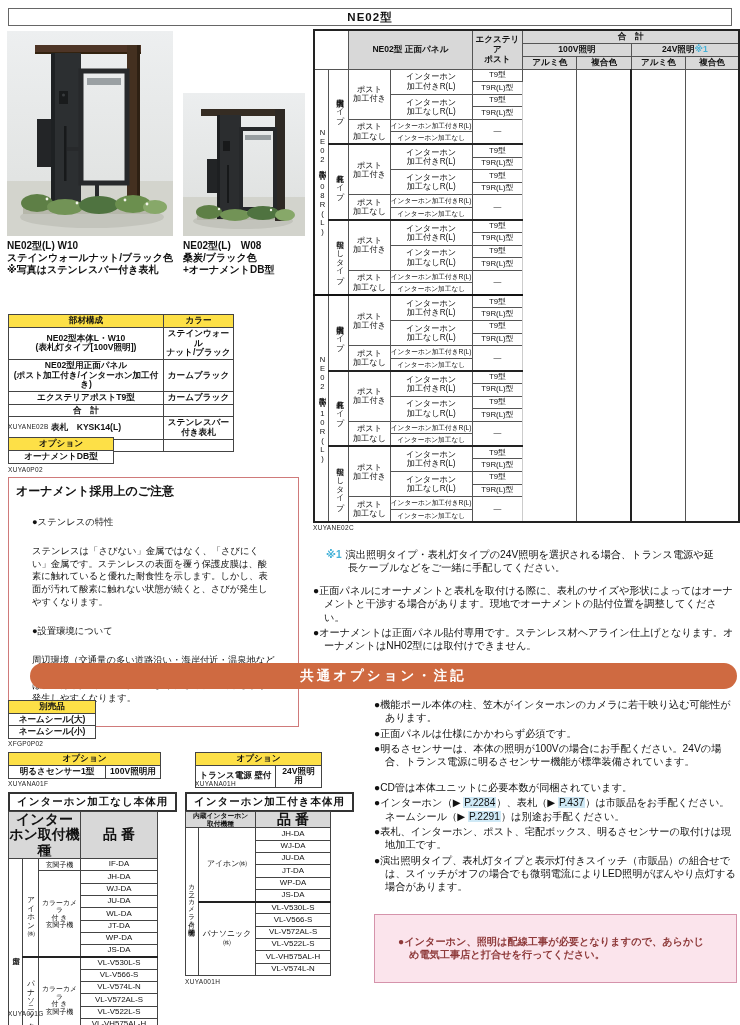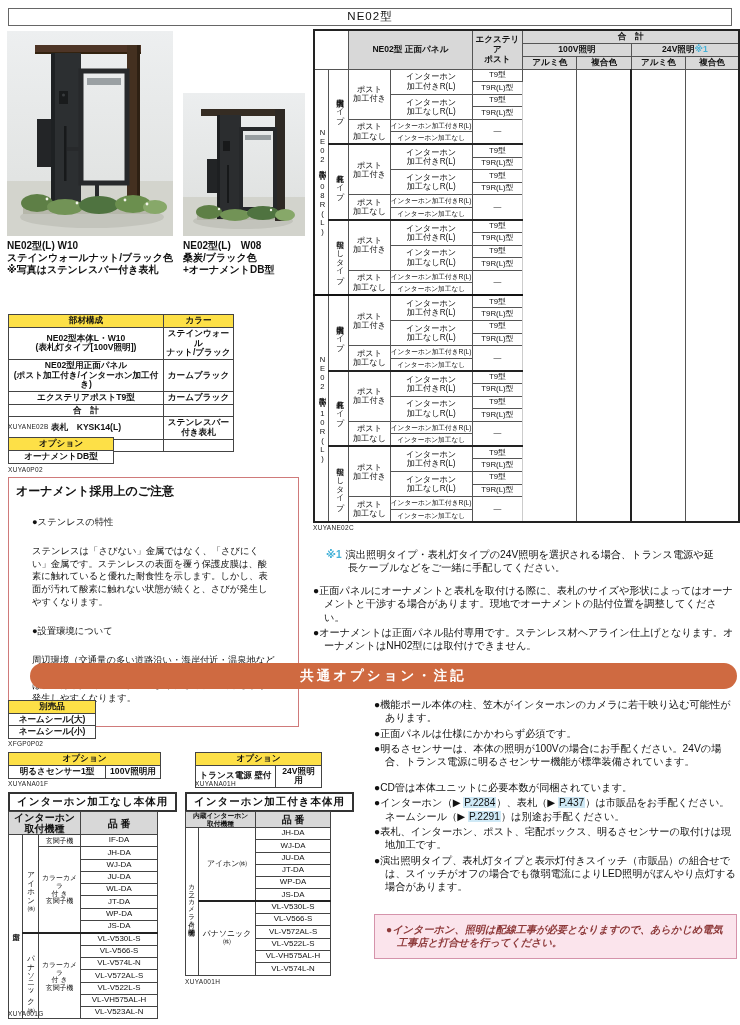--- a/index.html
+++ b/index.html
@@ -1,20 +1,20 @@
 <!DOCTYPE html>
 <html><head>
 <meta charset="utf-8">
 <style>
   html,body{margin:0;padding:0;}
   body{width:740px;height:1025px;position:relative;background:#fff;
        font-family:"Liberation Sans","DejaVu Sans",sans-serif;color:#111;overflow:hidden;}
   
   .title-bar{position:absolute;left:8px;top:8px;width:722px;height:16px;border:1px solid #666;
-             display:flex;align-items:flex-start;justify-content:center;font-size:11.5px;font-weight:normal;letter-spacing:1px;}
+             display:flex;align-items:flex-end;justify-content:center;font-size:11.5px;font-weight:bold;letter-spacing:1px;}
   
   .photo{position:absolute;overflow:hidden;}
   .cap{position:absolute;font-size:10px;font-weight:bold;line-height:1.22;}
   
   table.mini{border-collapse:collapse;position:absolute;table-layout:fixed;background:#fff;border:1.5px solid #333;}
   table.mini th,table.mini td{border:1px solid #444;font-size:8.6px;font-weight:bold;text-align:center;
       white-space:pre-line;line-height:1.12;padding:1px 2px;vertical-align:middle;}
   table.mini th{background:#fde047;}
   tr.trow td{border-top:1.5px solid #222;}
   .code{position:absolute;font-size:6.5px;color:#222;letter-spacing:.3px;}
@@ -51,31 +51,31 @@
   .plink{background:#cfe9f6;padding:0 1px;}
   
   .banner{position:absolute;left:30px;top:663px;width:707px;height:26px;background:#cf6a41;border-radius:13px;
           color:#fff;font-weight:bold;font-size:13.5px;display:flex;align-items:center;justify-content:center;letter-spacing:3px;}
   
   .tbox{position:absolute;border:2px solid #333;font-weight:bold;font-size:10.5px;padding:1px 7px;background:#fff;letter-spacing:1px;white-space:nowrap;}
   
   table.ic{border-collapse:collapse;table-layout:fixed;position:absolute;border:1.5px solid #222;background:#fff;}
   table.ic th,table.ic td{border:1px solid #444;padding:0;text-align:center;vertical-align:middle;
       font-size:7.9px;line-height:1.1;white-space:pre-line;overflow:hidden;}
-  table.ic th{background:#d8d8d8;font-weight:bold;font-size:10px;}
+  table.ic th{background:#d8d8d8;font-weight:bold;font-size:14px;}
   table.ic tbody tr{height:12.3px;}
   .ic .vt{writing-mode:vertical-rl;text-orientation:upright;font-size:7.5px;letter-spacing:0;}
   .ic .desc{font-size:6.9px;}
   .ic .tsec{border-top:2px solid #222 !important;}
   .ic .outlab2{font-size:6.6px;}
   
   .warn{position:absolute;left:374px;top:914px;width:363px;box-sizing:border-box;background:#fbe4ec;
         border:1.5px solid #d593ab;padding:4px 7px;font-size:10.2px;line-height:1.32;color:#8e3a3a;
         font-weight:bold;}
-  .warn p{margin:4px;padding-left:11px;text-indent:-11px;font-style:italic;}
+  .warn p{margin:16px;padding-left:11px;text-indent:-11px;}
 </style>
 </head>
 <body>
 
 <div class="title-bar">
     <span>NE02型</span>
   </div>
 
 <div class="photo" style="left:7px;top:31px;width:166px;height:205px;">
   <svg width="166" height="205">

